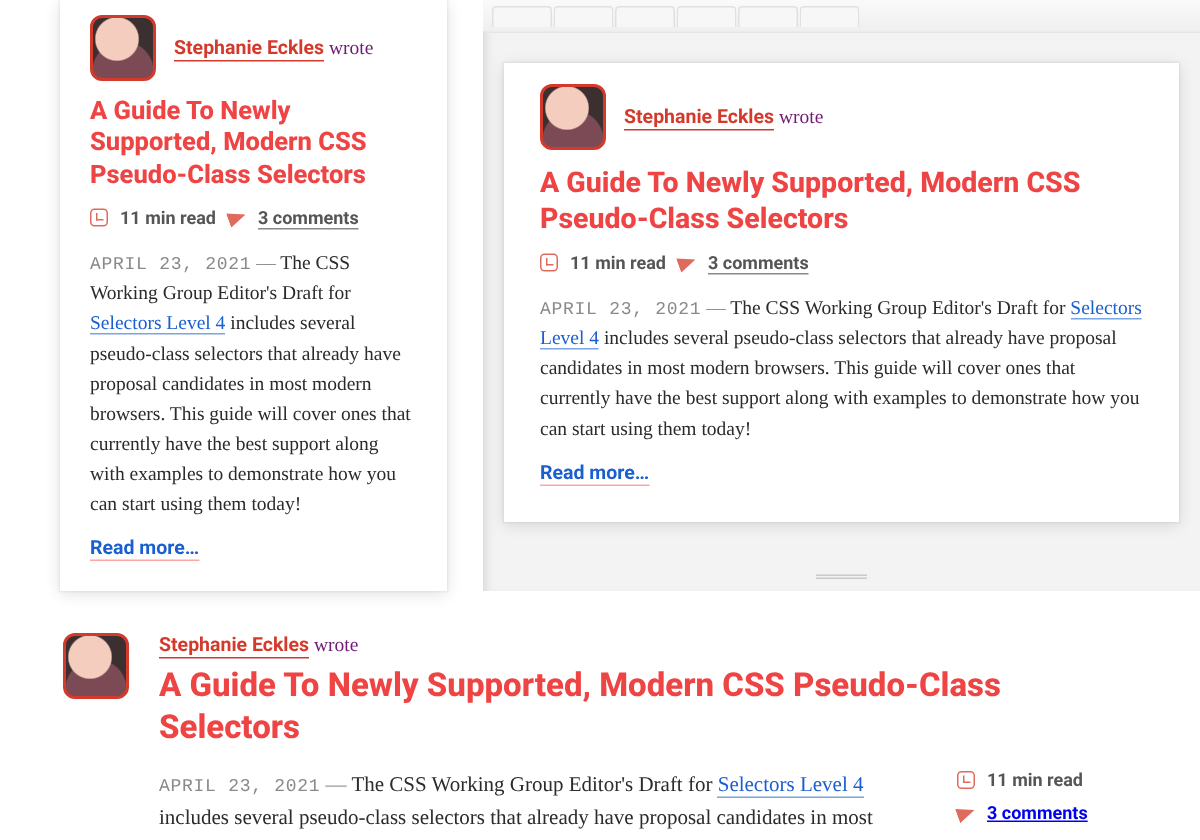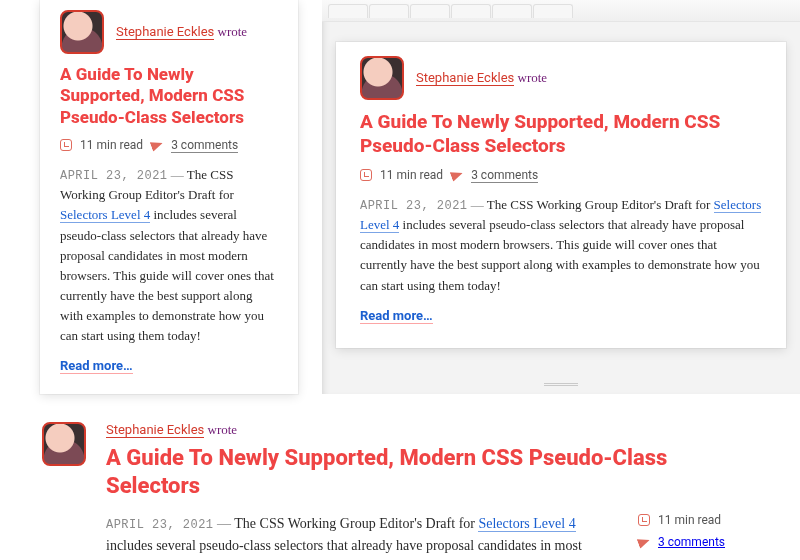--- a/index.html
+++ b/index.html
@@ -5,21 +5,21 @@
   * { box-sizing: border-box; margin: 0; padding: 0; }
   html, body { background: #fff; }
   body {
     width: 800px;
     height: 560px;
     font-family: Georgia, 'Times New Roman', serif;
     color: #333;
     position: relative;
     overflow: hidden;
   }
-  .sans { font-family: -apple-system, BlinkMacSystemFont, "Segoe UI", Roboto, Helvetica, Arial, sans-serif; }
+  .sans { font-family: -apple-system, BlinkMacSystemFont, "Segoe UI", Roboto, Helvetica, Arial, sans-serif; font-weight: bold; }
 
   
   .preview-row {
     display: flex;
     gap: 24px;
     padding: 0 0 0 0;
   }
 
   .card {
     background: #fff;
@@ -85,21 +85,21 @@
     border-radius: 8px;
     border: 2px solid #d33a2c;
     background: radial-gradient(circle at 40% 35%, #f5cdbf 0 14px, transparent 15px),
                 radial-gradient(circle at 50% 90%, #7c4a55 0 20px, transparent 21px),
                 #3b2f30;
     flex: none;
   }
   .author {
     color: #d33a2c;
     border-bottom: 1px solid #d33a2c;
-    font-weight: 400;
+    font-weight: 700;
     text-decoration: none;
   }
   .wrote { color: #701a75; }
   .author-line { font-size: 13px; }
 
   h2.title, h1.title {
     font-family: -apple-system, BlinkMacSystemFont, "Segoe UI", Roboto, Helvetica, Arial, sans-serif;
     font-weight: 800;
     color: #ef4444;
     line-height: 1.25;

